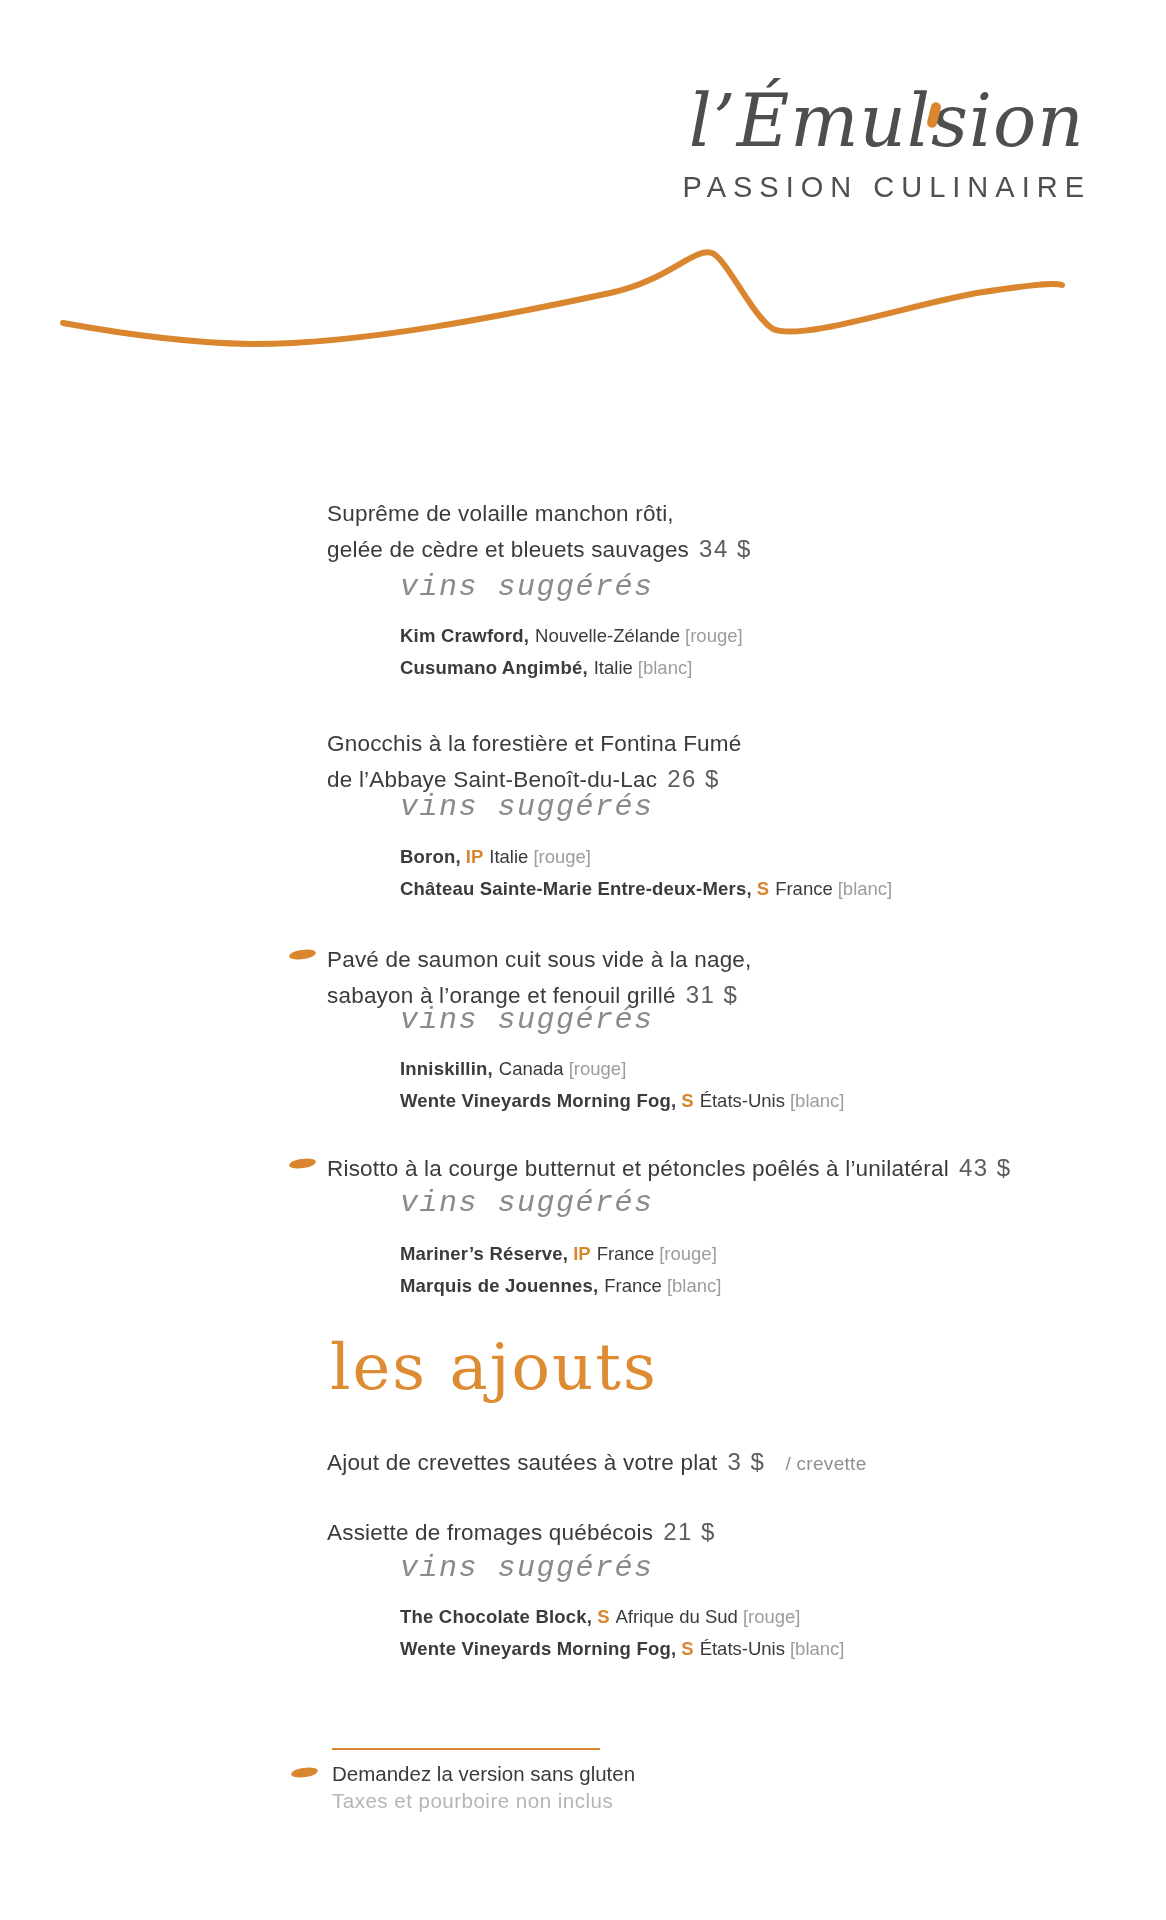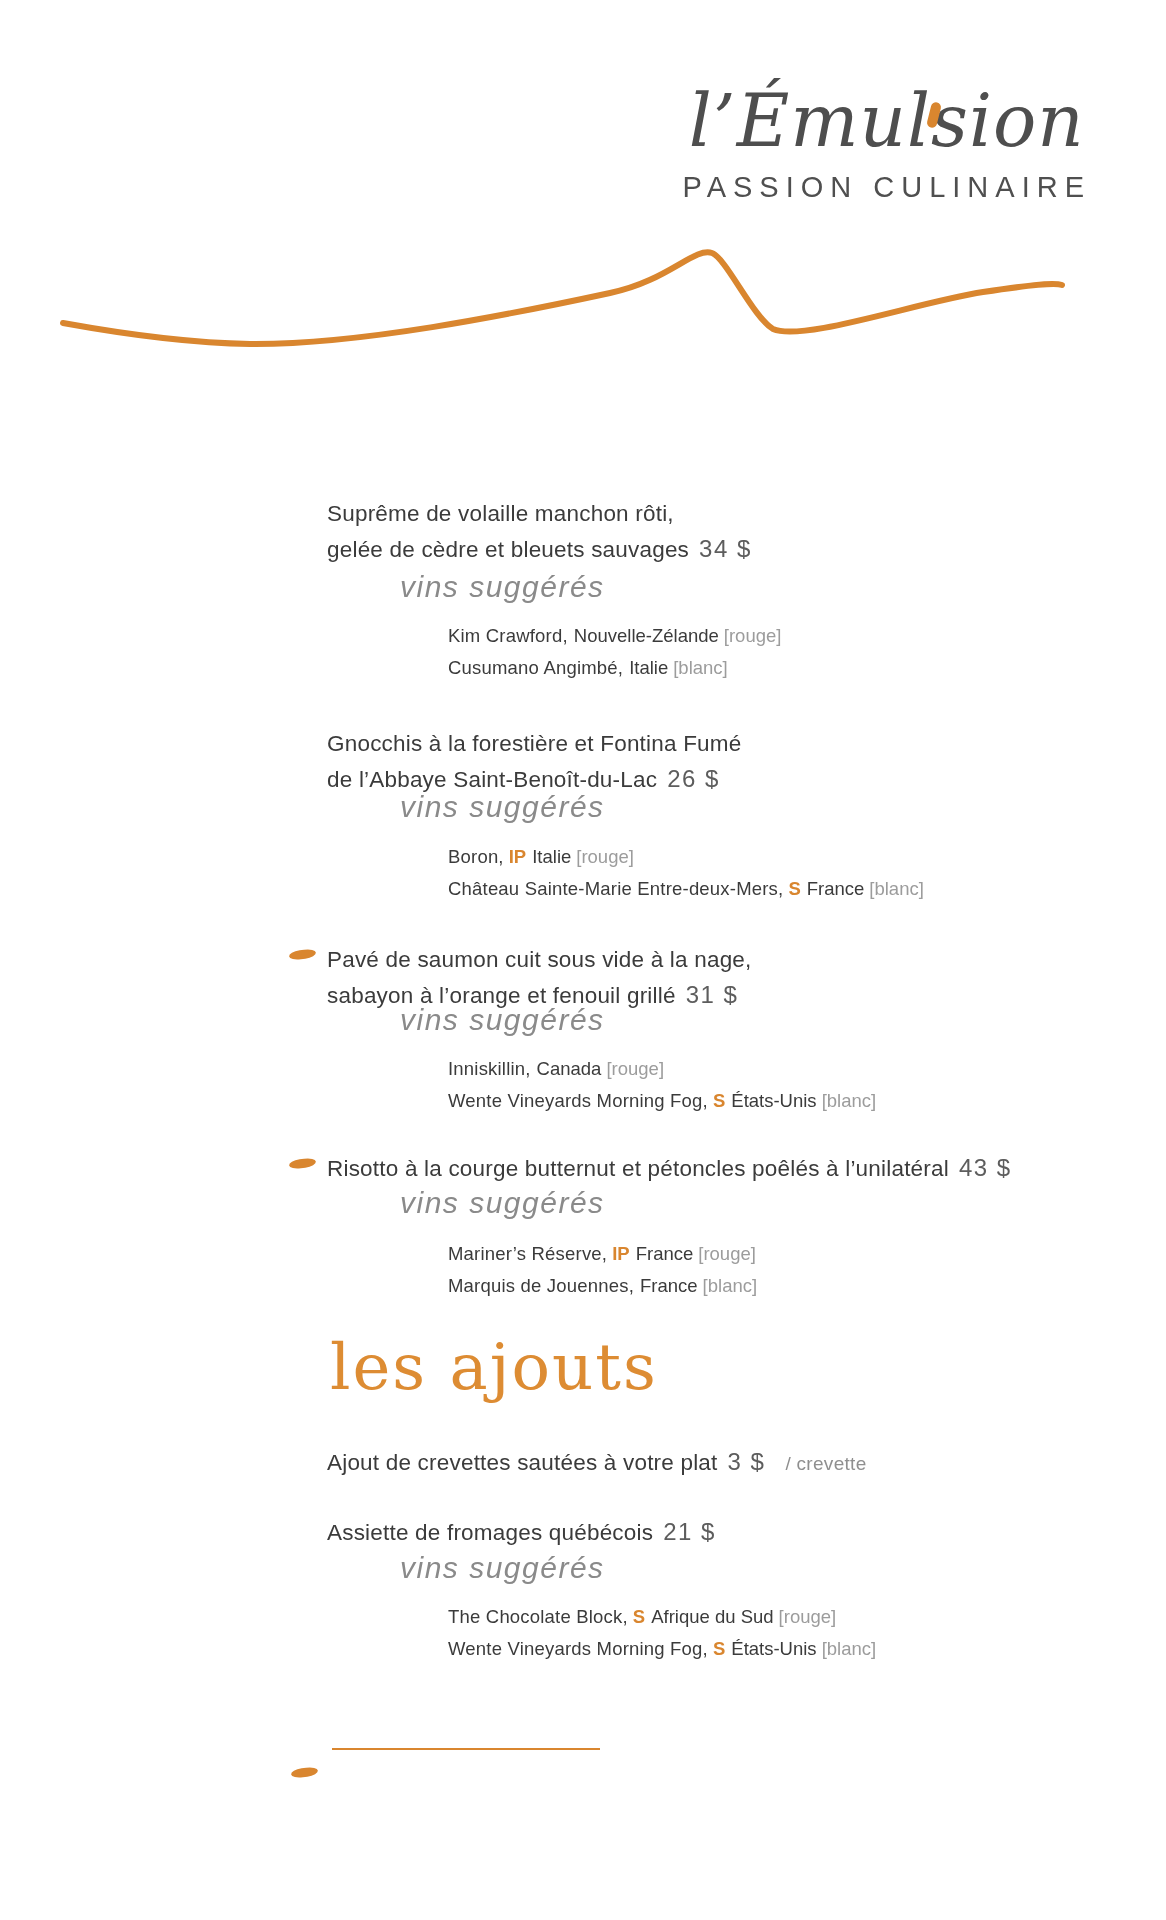--- a/index.html
+++ b/index.html
@@ -28,27 +28,27 @@
 
   
   .dish {
     position:absolute; left:327px; font-size:22.5px; line-height:35px;
     color:#3b3b3b; letter-spacing:0.2px;
   }
   .price { font-size:24px; color:#5d5d5d; margin-left:10px; letter-spacing:1.5px; }
   .addon-unit { font-size:19px; color:#8f8f8f; margin-left:20px; letter-spacing:0.3px; }
 
   .vins {
-    position:absolute; left:400px; font-family:Liberation Sans, sans-serif;
+    position:absolute; left:400px; font-family:Liberation Mono, monospace;
     font-style:italic; font-size:30px; color:#8a8a8a; letter-spacing:1.5px;
   }
 
   .wines { position:absolute; left:400px; font-size:18.5px; color:#3b3b3b; }
   .wine  { line-height:32px; }
-  .wname { font-weight:normal; letter-spacing:0.2px;margin-left:48px; }
+  .wname { font-weight:bold; letter-spacing:0.2px; }
   .wcode { color:#d9862f; font-weight:bold; margin-left:5px; }
   .wcode:empty { display:none; }
   .wregion { margin-left:6px; }
   .wstyle  { color:#9c9c9c; margin-left:5px; }
 
   .gluten-dash {
     position:absolute; width:27px; height:9px; background:#d9862f;
     border-radius:50% / 60%; transform:rotate(-8deg);
   }
 
@@ -136,14 +136,18 @@
     <div><span>Assiette de fromages québécois</span><span class="price">21 $</span></div>
   </div>
   <div class="vins" style="top:1551px;">vins suggérés</div>
   <div class="wines" style="top:1601px;">
     <div class="wine"><span class="wname">The Chocolate Block,</span><span class="wcode">S</span><span class="wregion">Afrique du Sud</span><span class="wstyle">[rouge]</span></div>
     <div class="wine"><span class="wname">Wente Vineyards Morning Fog,</span><span class="wcode">S</span><span class="wregion">États-Unis</span><span class="wstyle">[blanc]</span></div>
   </div>
 
   <div class="footer-divider"></div>
   <div class="gluten-dash" style="left:291px; top:1768px;"></div>
+  <div class="footer-note">
+    <div class="footer-gluten">Demandez la version sans gluten</div>
+    <div class="footer-taxes">Taxes et pourboire non inclus</div>
+  </div>
 
 </div>
 
 </body></html>

